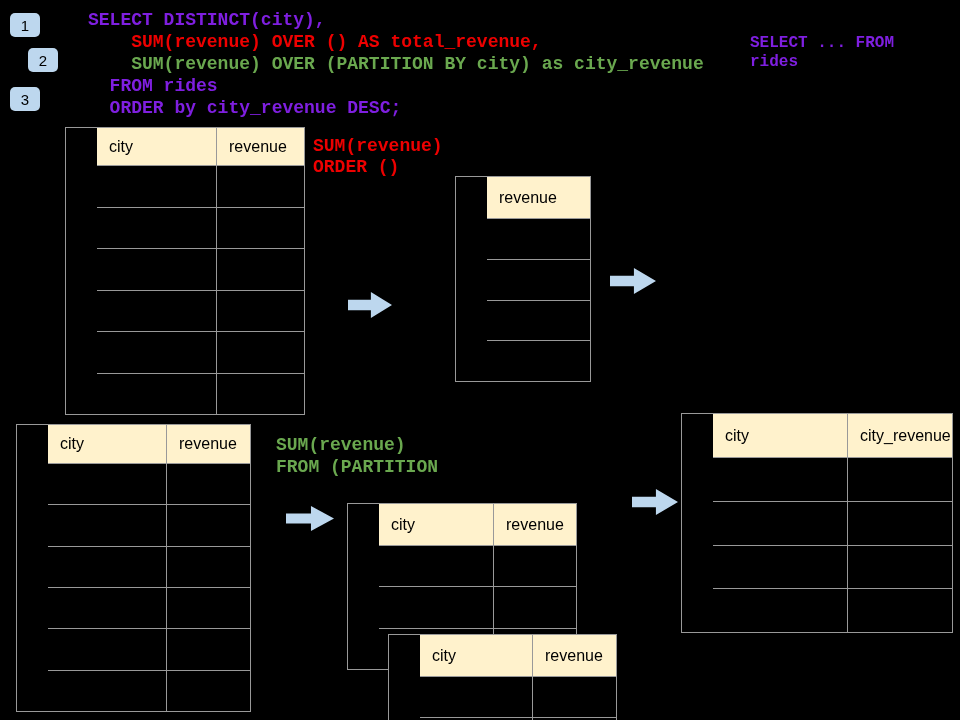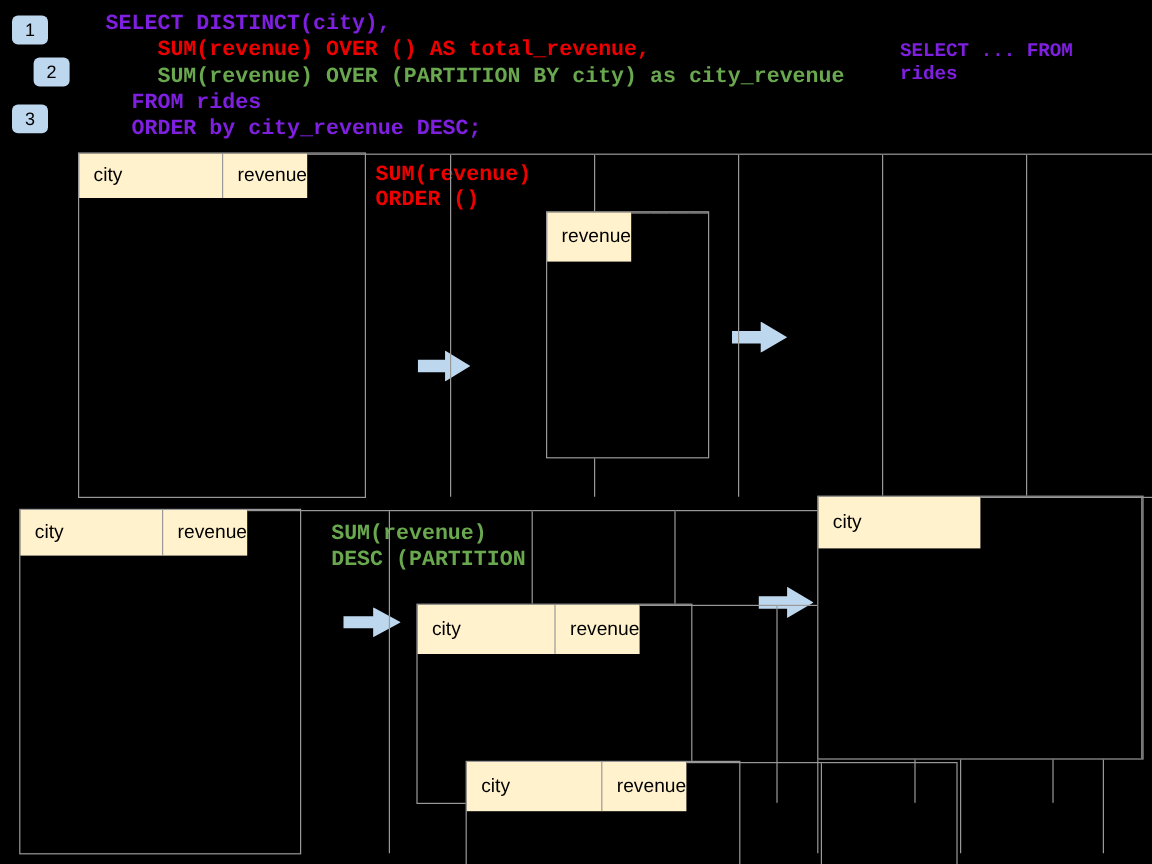--- a/index.html
+++ b/index.html
@@ -53,23 +53,24 @@
     clip-path:polygon(0% 30%,52% 30%,52% 0%,100% 50%,52% 100%,52% 70%,0% 70%);
     filter:drop-shadow(2px 2px 0px rgba(45,55,65,0.9));
   }
   .arrow1{left:348px;top:292px;width:44px;height:26px;}
   .arrow2{left:610px;top:268px;width:46px;height:26px;}
   .arrow3{left:286px;top:506px;width:48px;height:25px;}
   .arrow4{left:632px;top:489px;width:46px;height:26px;}
   
   .tbl{
     position:absolute;
-    display:flex;flex-direction:row;
+    display:flex;flex-direction:column;
     border:1px solid var(--border);
     background:var(--bg);
+    padding-left:31px;
   }
   .thead{display:flex;flex:0 0 auto;background:var(--cream);}
   .th{
     display:flex;align-items:center;
     padding-left:12px;
     color:#000;font-size:16px;
     border-right:1px solid var(--border);
   }
   .th:last-child{border-right:none;}
   .tr{display:flex;flex:1 1 0;border-top:1px solid var(--border);}
@@ -102,21 +103,21 @@
   <div class="badge badge1">1</div>
   <div class="badge badge2">2</div>
   <div class="badge badge3">3</div>
 
   <div class="codeblock code-right"><div class="code-line c-purple">SELECT ... FROM</div><div class="code-line c-purple">rides</div></div>
 
   <div class="codeblock code-main"><div class="code-line c-purple">SELECT DISTINCT(city),</div><div class="code-line c-red">    SUM(revenue) OVER () AS total_revenue,</div><div class="code-line c-green">    SUM(revenue) OVER (PARTITION BY city) as city_revenue</div><div class="code-line c-purple">  FROM rides</div><div class="code-line c-purple">  ORDER by city_revenue DESC;</div></div>
 
   <div class="codeblock code-red-note"><div class="code-line c-red">SUM(revenue)</div><div class="code-line c-red">ORDER ()</div></div>
 
-  <div class="codeblock code-green-note"><div class="code-line c-green">SUM(revenue)</div><div class="code-line c-green">DESC (PARTITION</div></div>
+  <div class="codeblock code-green-note"><div class="code-line c-green">SUM(revenue)</div><div class="code-line c-green">FROM (PARTITION</div></div>
 
   <div class="arrow arrow1"></div>
   <div class="arrow arrow2"></div>
   <div class="arrow arrow3"></div>
   <div class="arrow arrow4"></div>
 
   <div class="tbl t1">
       <div class="thead">
         <div class="th">city</div>
         <div class="th">revenue</div>
@@ -221,20 +222,21 @@
         <div class="td"></div>
       </div>
       <div class="tr">
         <div class="td"></div>
         <div class="td"></div>
       </div>
     </div>
   <div class="tbl t6">
       <div class="thead">
         <div class="th">city</div>
+        <div class="th">city_revenue</div>
       </div>
       <div class="tr">
         <div class="td"></div>
         <div class="td"></div>
       </div>
       <div class="tr">
         <div class="td"></div>
         <div class="td"></div>
       </div>
       <div class="tr">

